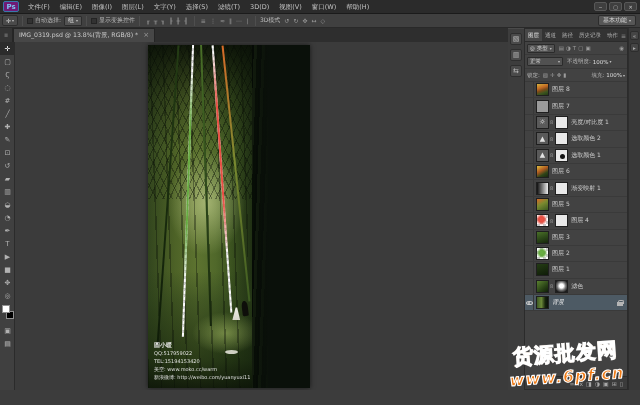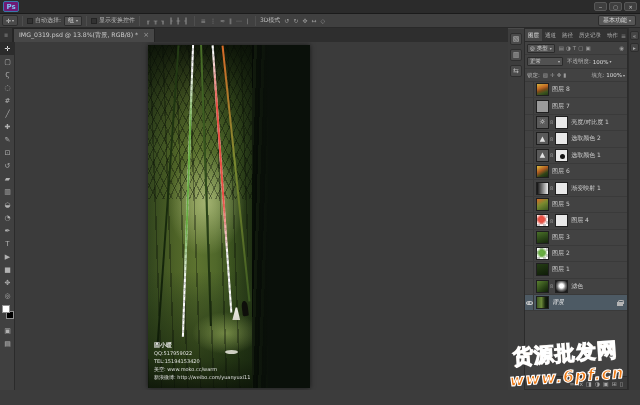--- a/index.html
+++ b/index.html
@@ -131,20 +131,33 @@
 .wm1{font-size:20px;font-weight:bold;color:#f07b15;-webkit-text-stroke:1.1px #fff;text-shadow:0 0 1px #fff;letter-spacing:1px;white-space:nowrap;}
 .wm2{font-size:16px;font-weight:bold;font-style:italic;color:#f07b15;-webkit-text-stroke:1px #fff;text-shadow:0 0 1px #fff;letter-spacing:1px;white-space:nowrap;}
 </style>
 </head>
 <body>
 
 <div class="app">
 
   <div class="titlebar">
     <div class="ps-logo">Ps</div>
+    <div class="menubar" id="menubar">
+        <span class="menu-item">文件(F)</span>
+        <span class="menu-item">编辑(E)</span>
+        <span class="menu-item">图像(I)</span>
+        <span class="menu-item">图层(L)</span>
+        <span class="menu-item">文字(Y)</span>
+        <span class="menu-item">选择(S)</span>
+        <span class="menu-item">滤镜(T)</span>
+        <span class="menu-item">3D(D)</span>
+        <span class="menu-item">视图(V)</span>
+        <span class="menu-item">窗口(W)</span>
+        <span class="menu-item">帮助(H)</span>
+      </div>
     <div class="win-controls" id="wincontrols">
         <span class="winbtn">─</span>
         <span class="winbtn">▢</span>
         <span class="winbtn">✕</span>
       </div>
   </div>
 
   <div class="optionsbar">
     <div class="toolpreset">
       <span>✛</span>

